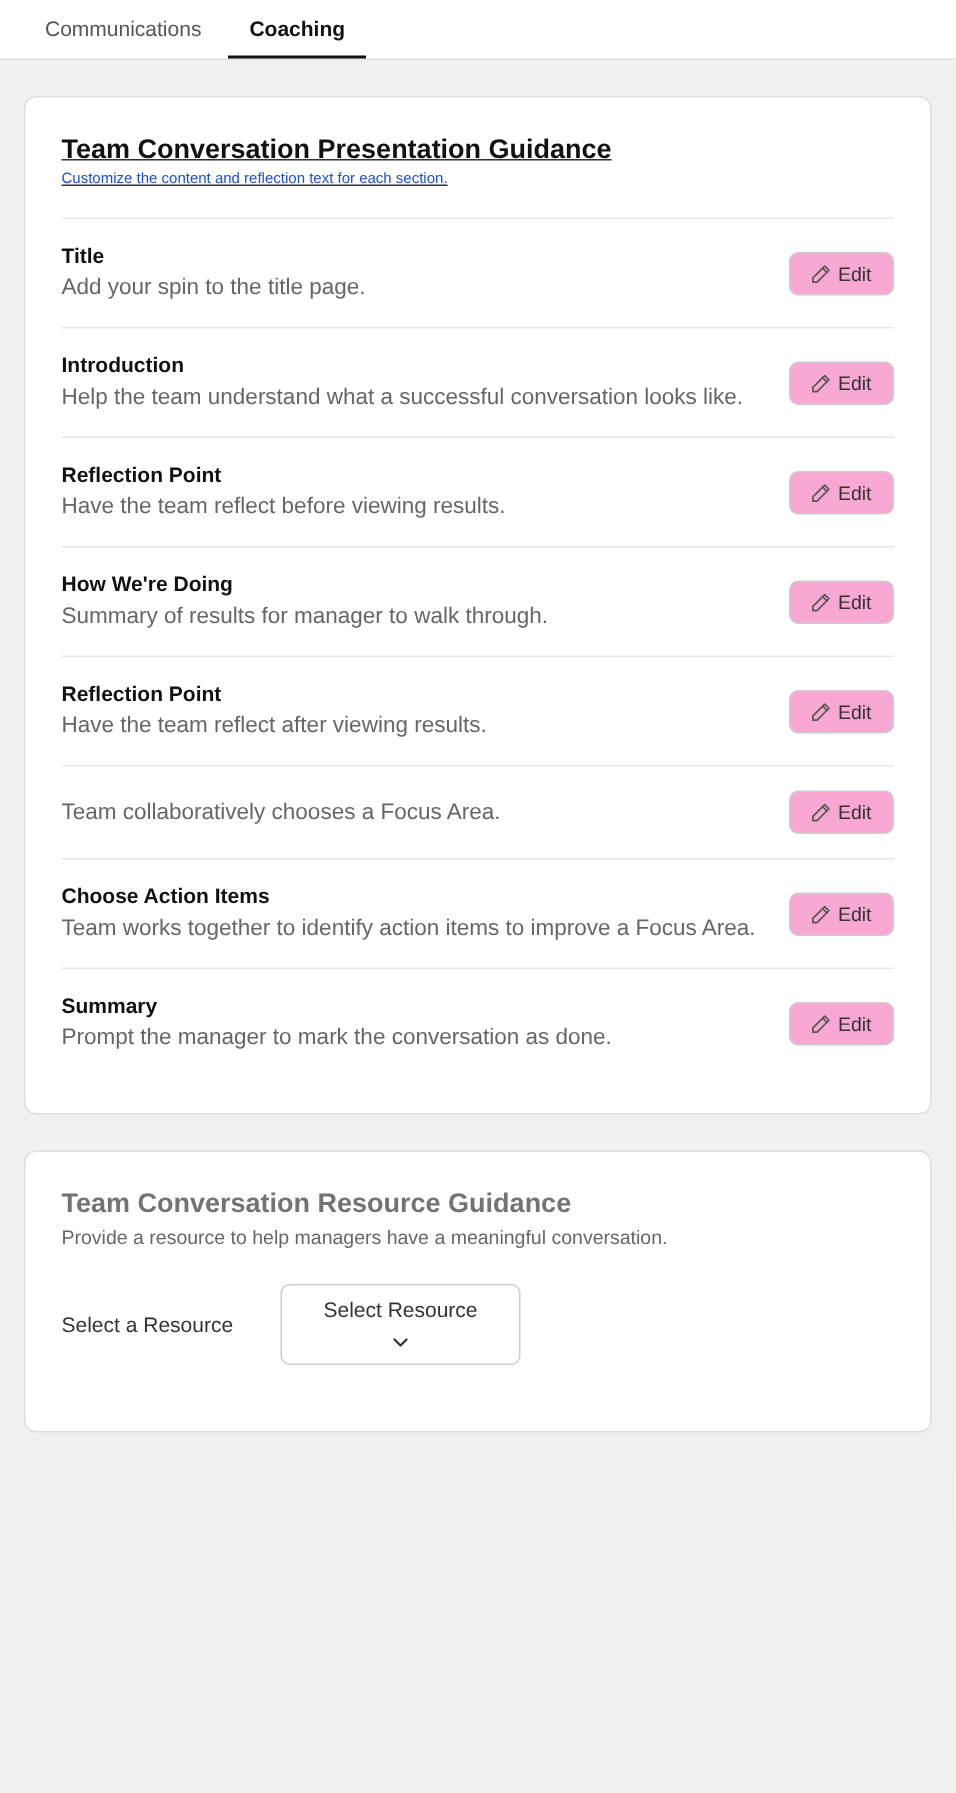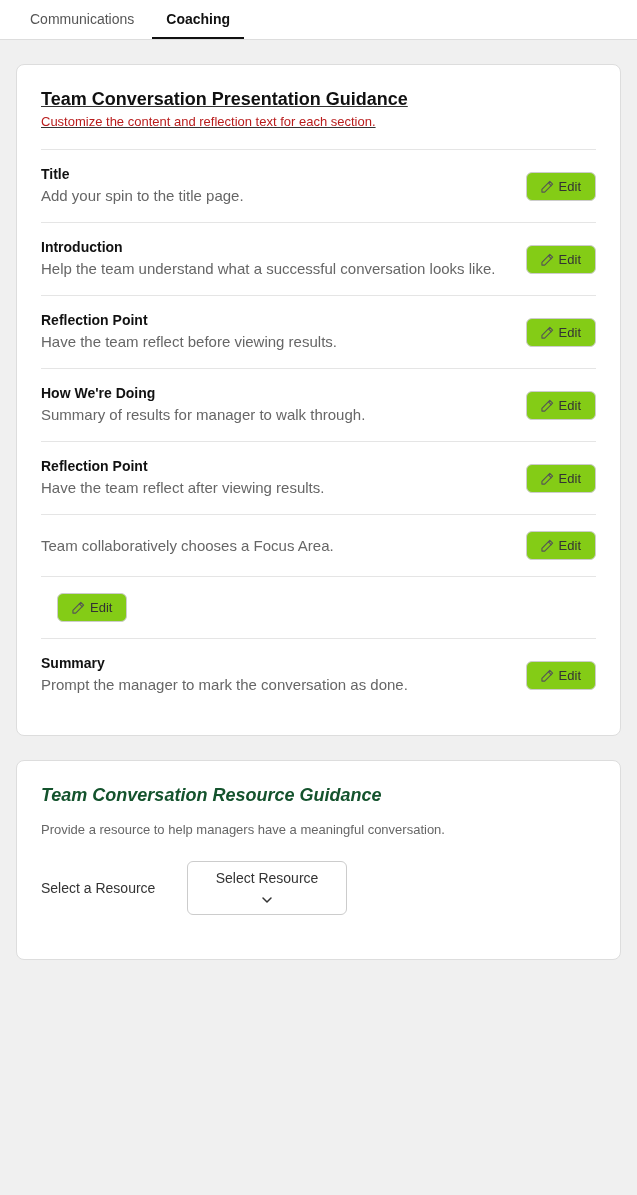--- a/index.html
+++ b/index.html
@@ -59,22 +59,22 @@
     }
 
     .card-title {
       font-size: 18px;
       font-weight: 600;
       color: #111;
       margin-bottom: 4px;
     }
 
     .card-subtitle {
-      font-size: 13px;
-      color: #b91c1c;
+      font-size: 10px;
+      color: #1d4ed8;
     }
 
     .preview-btn {
       display: flex;
       align-items: center;
       gap: 6px;
       background: #2563eb;
       color: #fff;
       border: none;
       border-radius: 6px;
@@ -118,21 +118,21 @@
     .section-desc {
       font-size: 15px;
       color: #666;
       line-height: 1.4;
     }
 
     .edit-btn {
       display: flex;
       align-items: center;
       gap: 5px;
-      background: #84cc16;
+      background: #f9a8d4;
       border: 1px solid #ccc;
       border-radius: 6px;
       padding: 6px 14px;
       font-size: 13px;
       color: #333;
       cursor: pointer;
       white-space: nowrap;
       margin-left: 16px;
     }
 
@@ -140,23 +140,22 @@
     .resource-card {
       background: #fff;
       border: 1px solid #ddd;
       border-radius: 8px;
       padding: 24px;
     }
 
     .resource-card-title {
       font-size: 18px;
       font-weight: 600;
-      color: #14532d;
-      margin-bottom: 16px;
-      font-style: italic;
+      color: #737373;
+      margin-bottom: 4px;
     }
 
     .resource-card-subtitle {
       font-size: 13px;
       color: #666;
       margin-bottom: 24px;
     }
 
     .resource-row {
       display: flex;
@@ -332,20 +331,24 @@
       </div>
       <button class="edit-btn">
         <svg class="pencil-icon" viewBox="0 0 14 14" xmlns="http://www.w3.org/2000/svg">
           <path d="M9.5 1.5l3 3L4 13H1v-3L9.5 1.5zm0 0" stroke="#555" stroke-width="1.2" fill="none" stroke-linecap="round" stroke-linejoin="round"></path>
           <path d="M8 3l3 3" stroke="#555" stroke-width="1.2" fill="none" stroke-linecap="round"></path>
         </svg>
         <span>Edit</span>
       </button>
     </div>
         <div class="section-row">
+      <div class="section-info">
+        <div class="section-title">Choose Action Items</div>
+        <div class="section-desc">Team works together to identify action items to improve a Focus Area.</div>
+      </div>
       <button class="edit-btn">
         <svg class="pencil-icon" viewBox="0 0 14 14" xmlns="http://www.w3.org/2000/svg">
           <path d="M9.5 1.5l3 3L4 13H1v-3L9.5 1.5zm0 0" stroke="#555" stroke-width="1.2" fill="none" stroke-linecap="round" stroke-linejoin="round"></path>
           <path d="M8 3l3 3" stroke="#555" stroke-width="1.2" fill="none" stroke-linecap="round"></path>
         </svg>
         <span>Edit</span>
       </button>
     </div>
         <div class="section-row">
       <div class="section-info">

